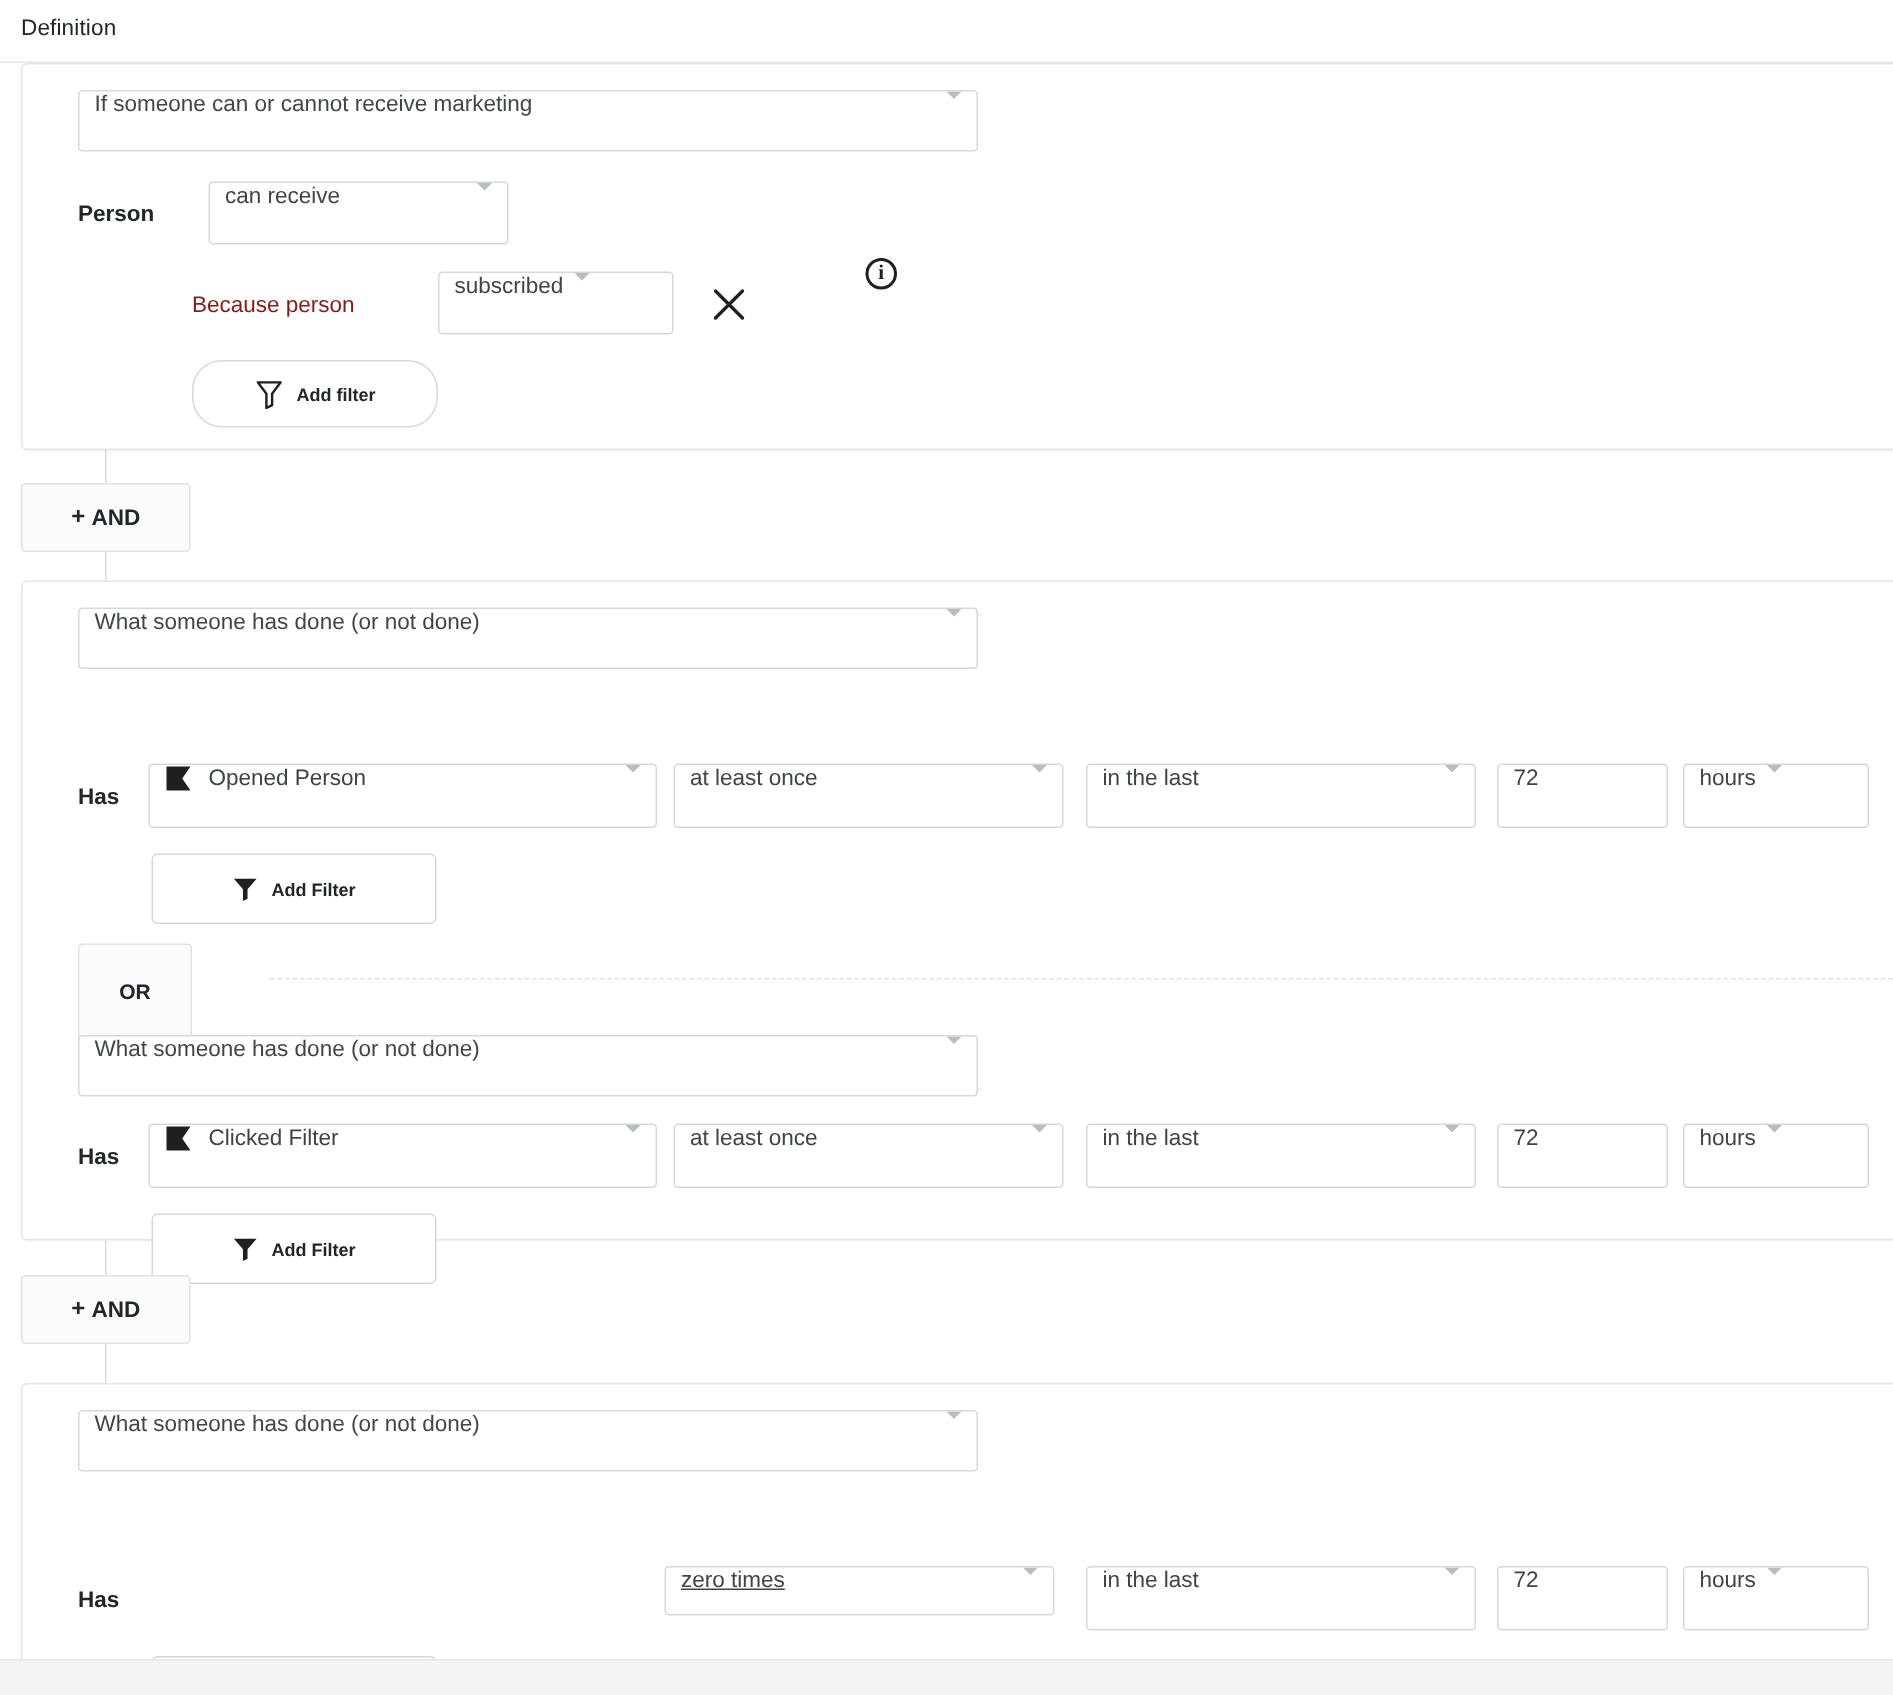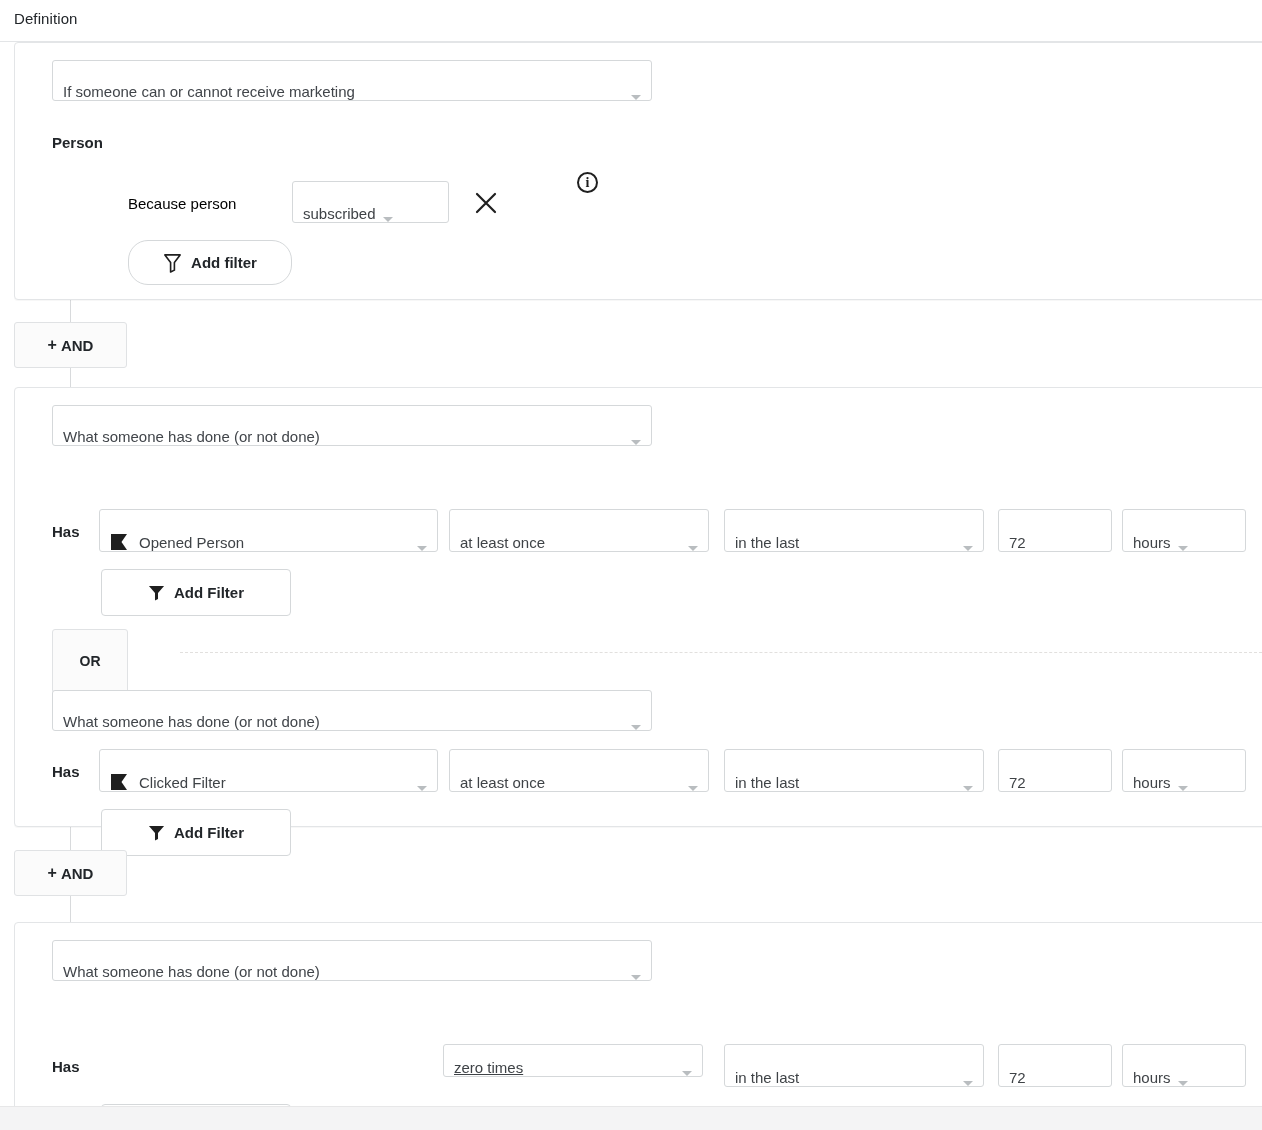--- a/index.html
+++ b/index.html
@@ -52,21 +52,21 @@
     box-shadow: 0 1px 1px rgba(0,0,0,.035);
   }
   .card.c1 { top: 0px;    height: 258px; }
   .card.c2 { top: 345px;  height: 440px; }
   .card.c3 { top: 880px;  height: 188px; }
 
   
   .ctrl {
     position: absolute;
     display: flex;
-    align-items: flex-end;
+    align-items: flex-start;
     background: #ffffff;
     border: 1px solid #d5d8da;
     border-radius: 3px;
     font-size: 15px;
     color: #3f4347;
     padding: 0 10px;
     white-space: nowrap;
     overflow: hidden;
   }
   .ctrl .val { flex: 0 0 auto; }
@@ -88,34 +88,34 @@
 
   .label-inline {
     position: absolute;
     font-size: 15px;
     font-weight: bold;
     color: #22262a;
   }
   .label-plain {
     position: absolute;
     font-size: 15px;
-    color: #000000;
+    color: #7f1d1d;
   }
 
   
   .btn {
     position: absolute;
     display: flex;
     align-items: center;
     justify-content: center;
     gap: 9px;
     background: #ffffff;
     border: 1px solid #d5d8da;
     border-radius: 4px;
-    font-size: 15px;
+    font-size: 12px;
     font-weight: bold;
     color: #22262a;
     cursor: pointer;
   }
   .btn.rounded { border-radius: 20px; font-weight: bold; }
 
   .and-btn {
     position: absolute;
     left: 14px;
     width: 113px;
@@ -199,20 +199,24 @@
 
     <div class="card c1">
 
       <div class="ctrl type-select" style="left:37px; top:17px; width:600px; height:41px;">
         <span class="val">If someone can or cannot receive marketing</span>
         <span class="caret right"></span>
       </div>
 
       <div class="label-inline" style="left:37px; top:91px;">Person</div>
 
+      <div class="ctrl" style="left:124px; top:78px; width:200px; height:42px;">
+        <span class="val">can receive</span>
+        <span class="caret right"></span>
+      </div>
 
 
       <div class="icon-info" style="left:562px; top:129px;">i</div>
 
       <div class="label-plain" style="left:113px; top:152px;">Because person</div>
 
       <div class="ctrl" style="left:277px; top:138px; width:157px; height:42px;">
         <span class="val">subscribed</span>
         <span class="caret inline"></span>
       </div>

